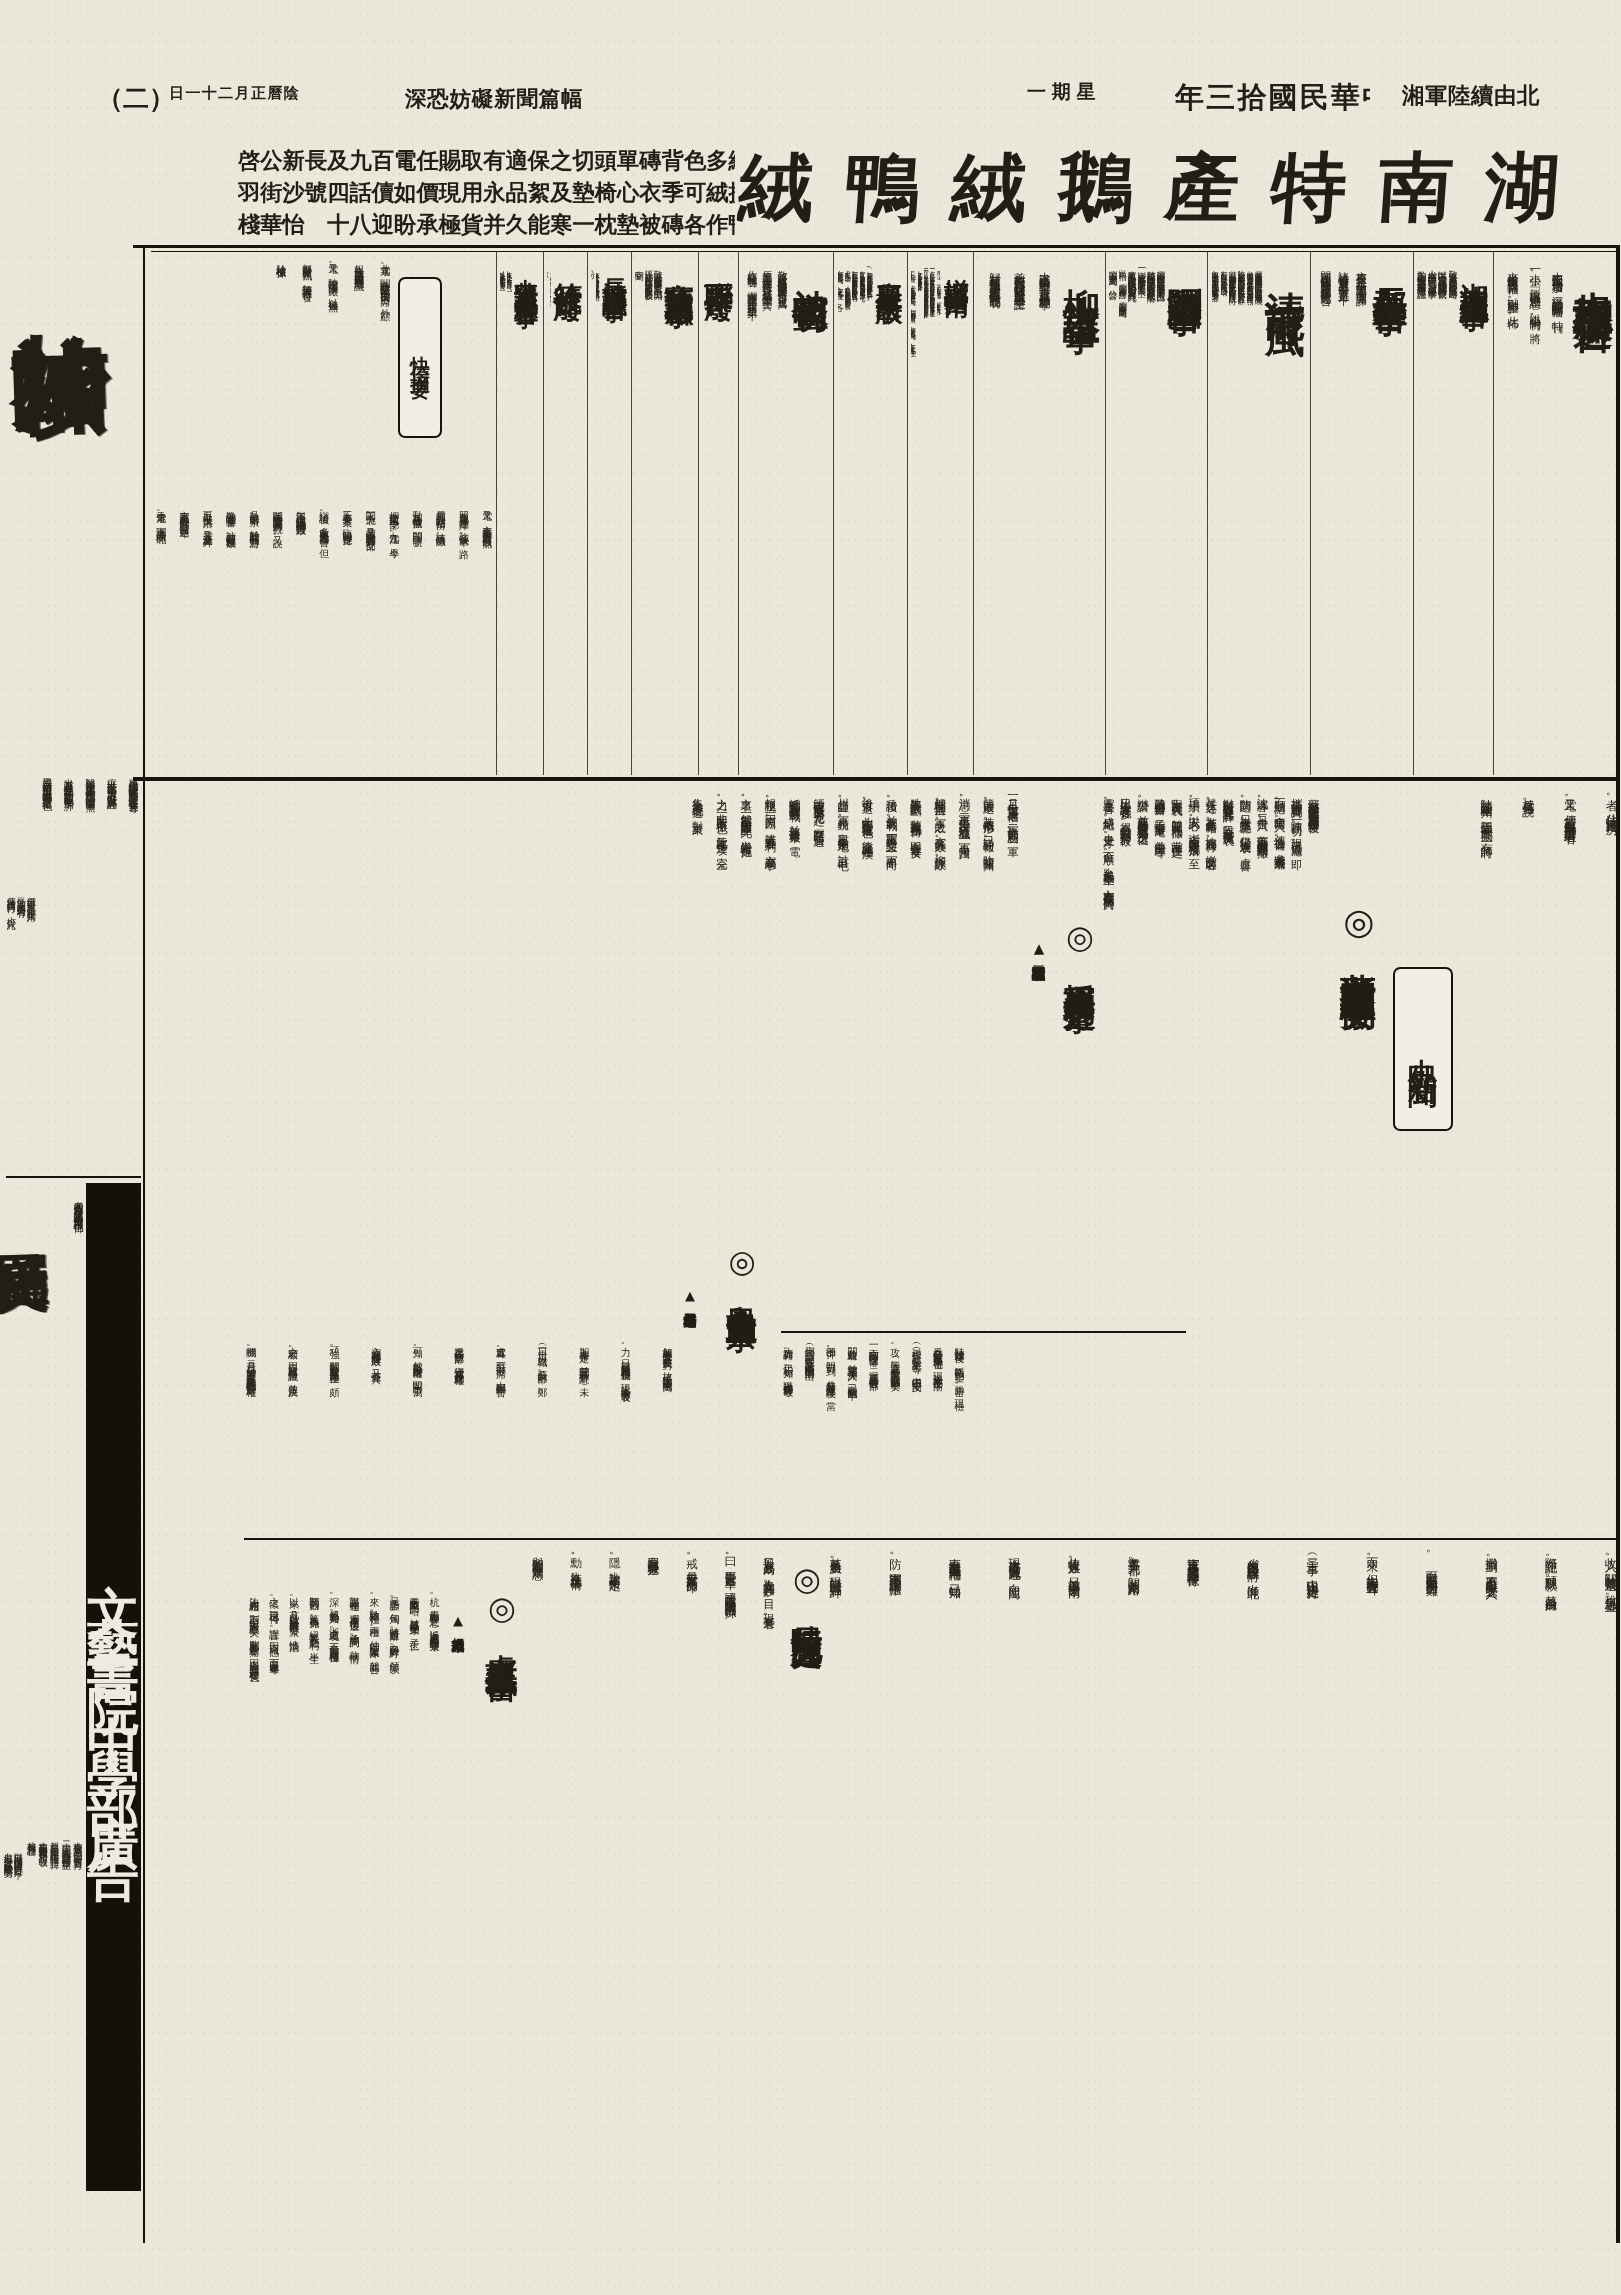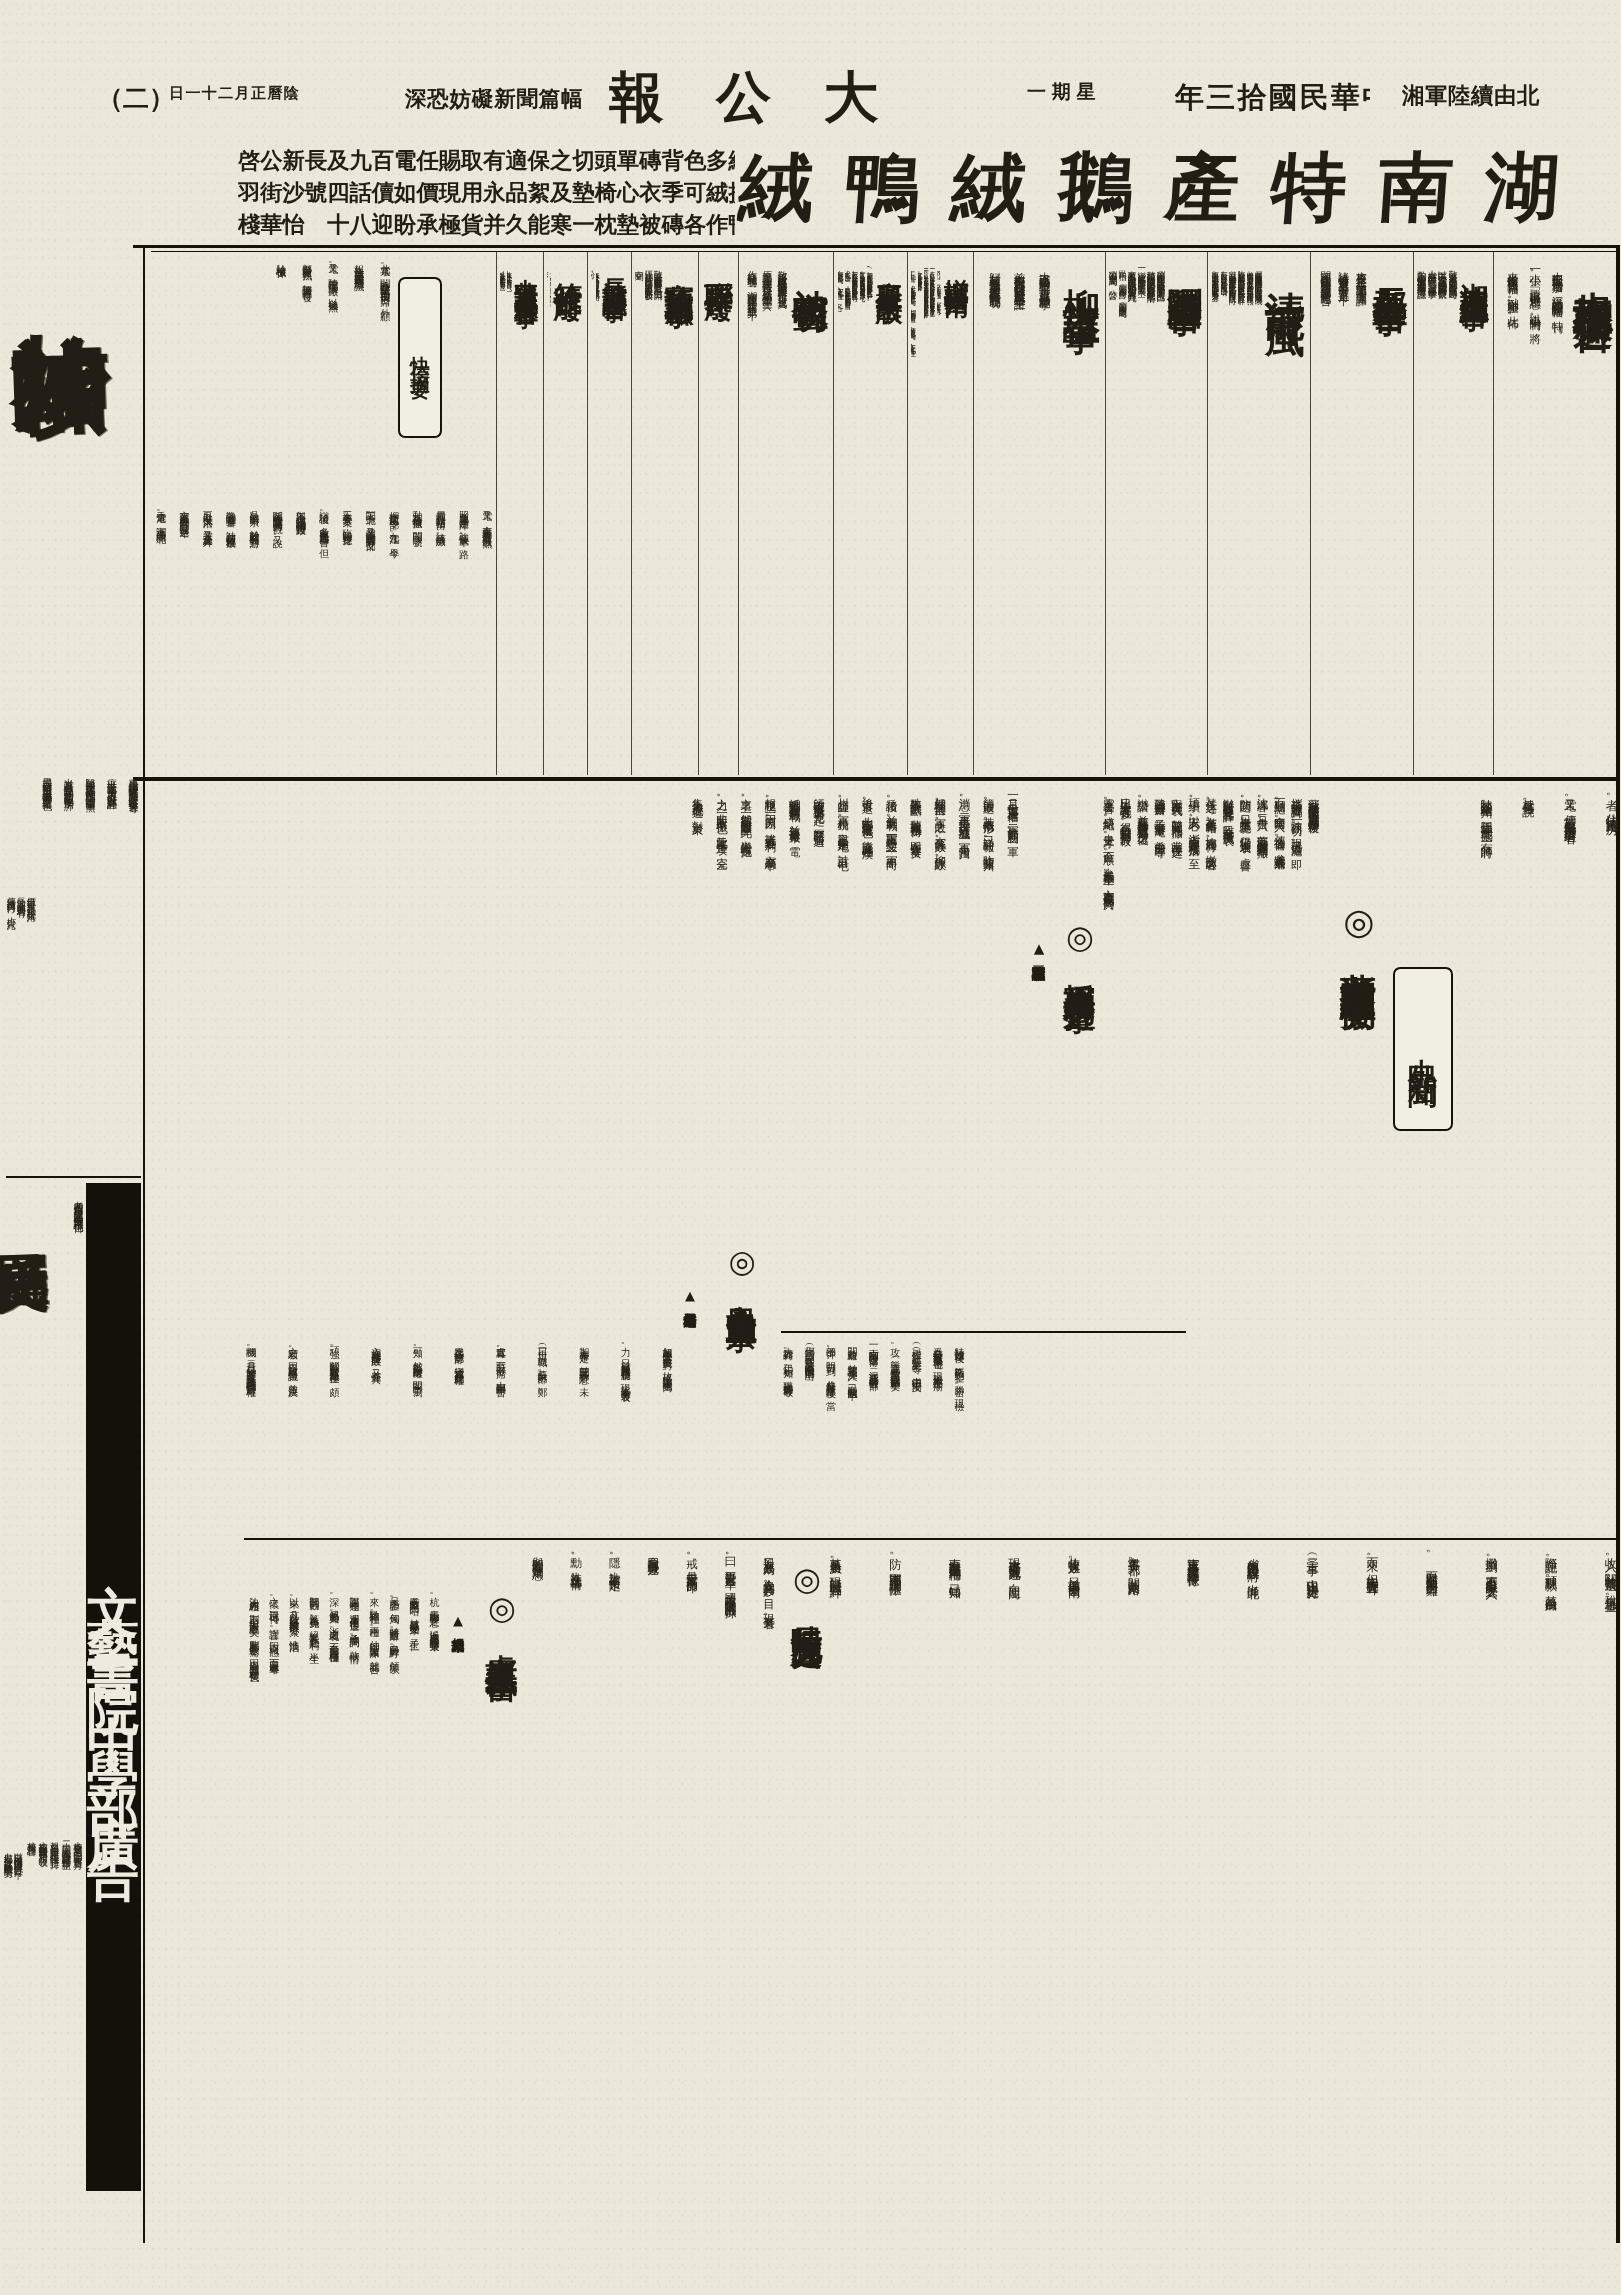--- a/index.html
+++ b/index.html
@@ -32,21 +32,20 @@
   .exp{position:relative;flex:1;}
 </style>
 </head>
 <body>
 
 <div class="page">
 
   <div class="abs mh" style="left:97px;top:81px;font-size:26px;">（二）</div>
   <div class="abs mh" style="left:169px;top:84px;width:195px;font-size:15px;letter-spacing:1.4px;">日一十二月正曆陰</div>
   <div class="abs mh" style="left:405px;top:84px;width:180px;font-size:21.6px;letter-spacing:0.7px;">深恐妨礙新聞篇幅</div>
-  <div class="abs mh" style="left:609px;top:61px;width:317px;font-size:55px;letter-spacing:0.95em;">報公大</div>
   <div class="abs mh" style="left:1027px;top:79px;width:115px;font-size:19px;letter-spacing:5.8px;">一期星</div>
   <div class="abs mh" style="left:1175px;top:78px;width:195px;font-size:29px;letter-spacing:2.2px;">年三拾國民華中</div>
   <div class="abs mh" style="left:1402px;top:81px;width:169px;font-size:22.3px;letter-spacing:0.7px;">湘軍陸續由北</div>
 
   <div class="abs mh" style="left:739px;top:138px;width:879px;font-size:75px;letter-spacing:0.42em;transform:skewX(-4deg);">絨鴨絨鵝產特南湖</div>
   <div class="abs" style="left:238px;top:144px;width:497px;">
     <div class="mh" style="font-size:22.3px;line-height:32px;">啓公新長及九百電任賜取有適保之切頭單磚背色多絨縐器特本</div>
     <div class="mh" style="font-size:22.3px;line-height:32px;">羽街沙號四話儥如價現用永品絮及墊椅心衣季可絨提用公</div>
     <div class="mh" style="font-size:22.3px;line-height:32px;">棧華怡　十八迎盼承極貨并久能寒一枕墊被磚各作鴨製機司</div>
   </div>

